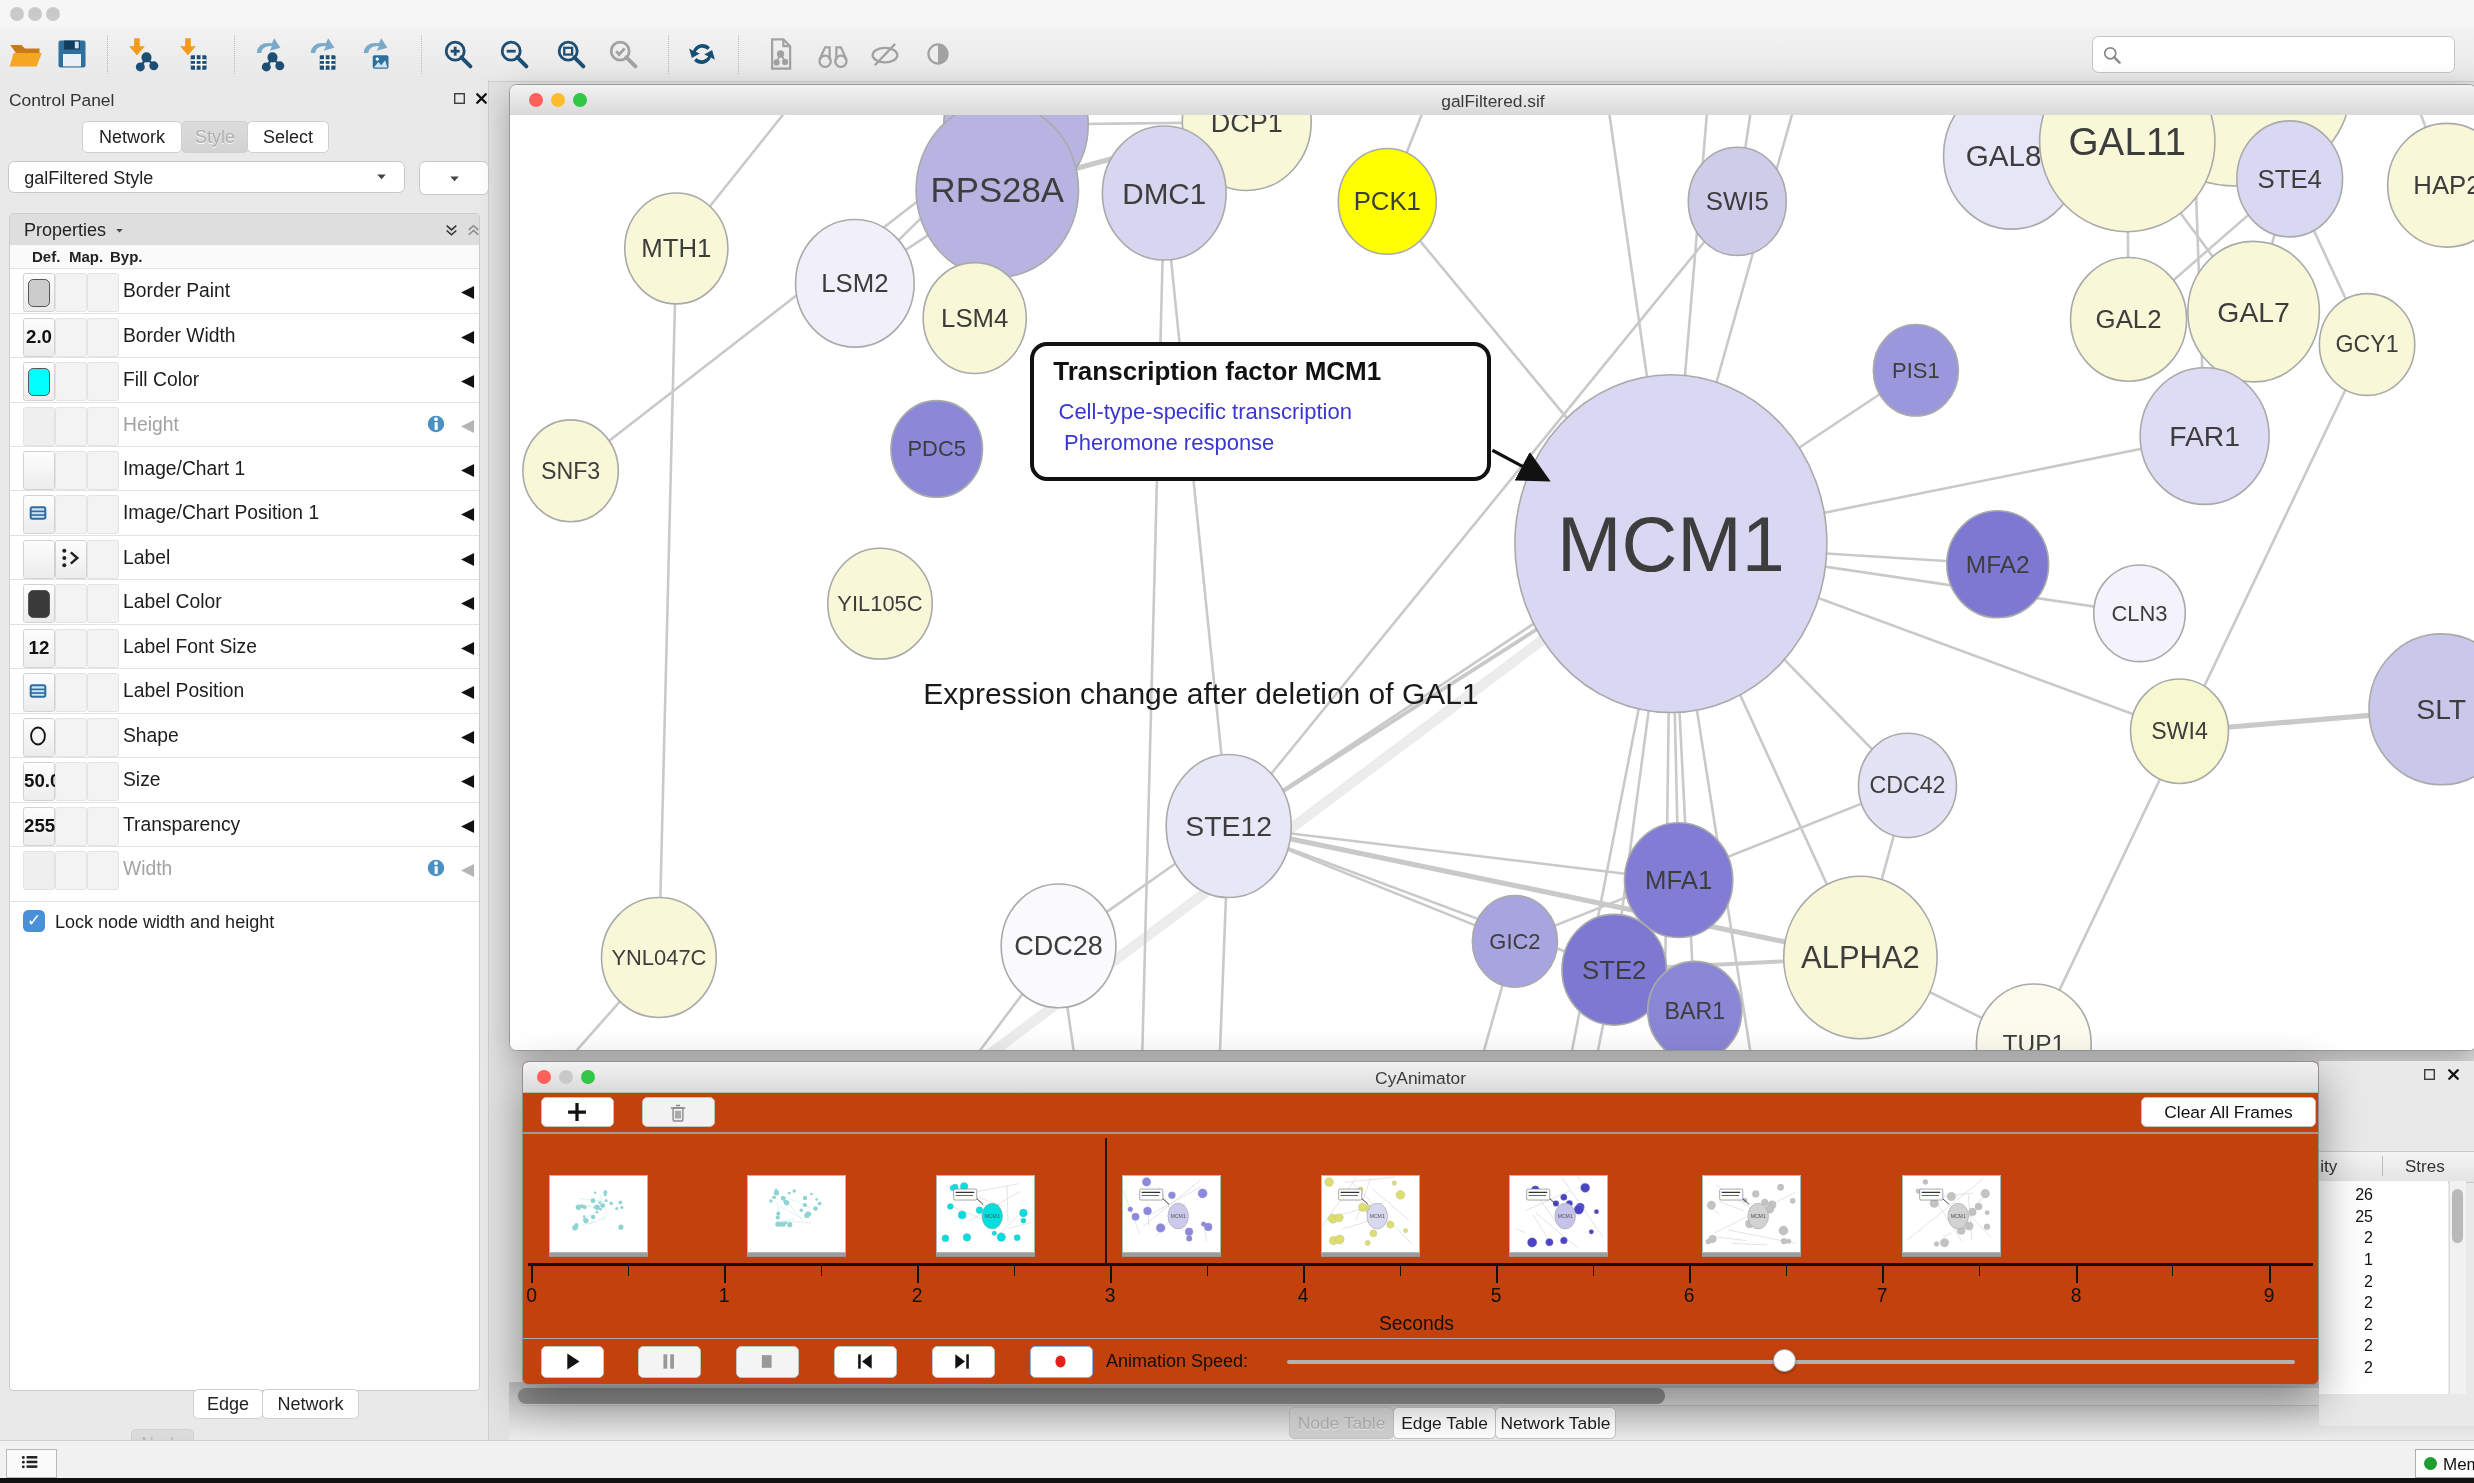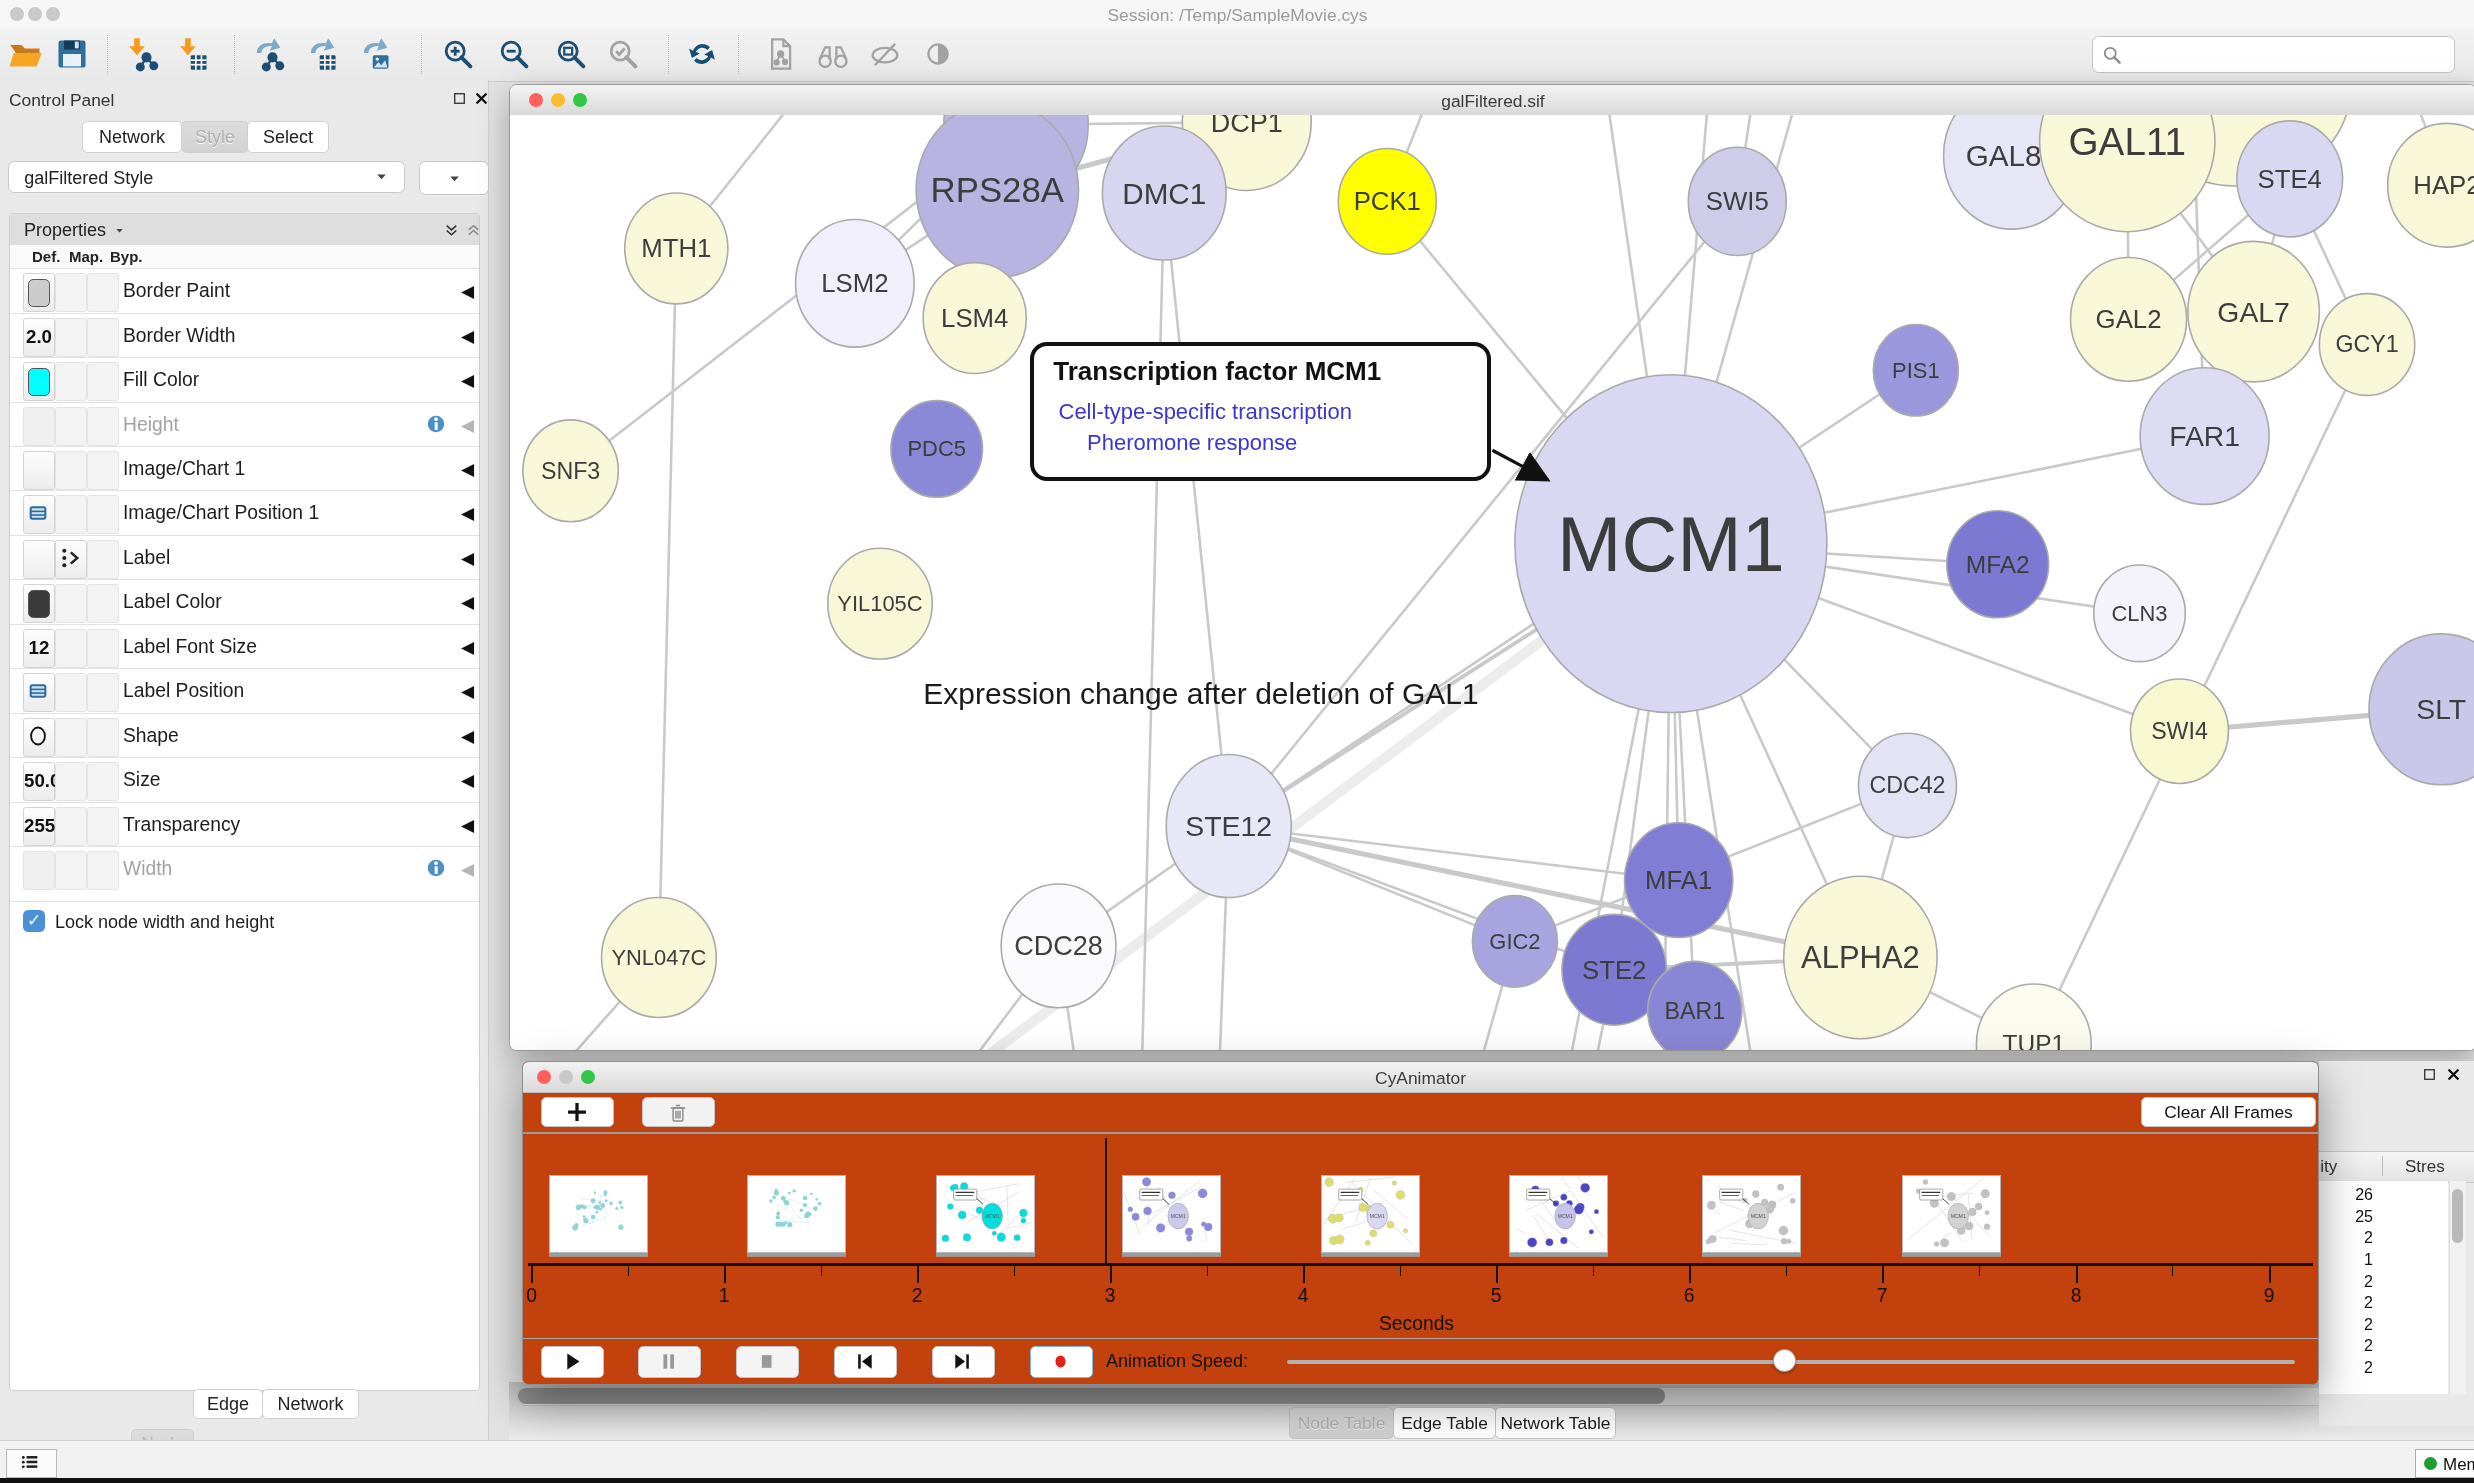--- a/index.html
+++ b/index.html
@@ -118,21 +118,20 @@
   #memory-btn .lbl{position:absolute;left:27px;top:4.5px;font-size:17px;color:#111;}
   #blackedge{position:absolute;left:0;top:1478px;width:2475px;height:5.2px;background:#111;}
 </style>
 </head>
 <body>
 
 <div id="titlebar">
   <span class="light" style="left:10.3px"></span>
   <span class="light" style="left:28px"></span>
   <span class="light" style="left:46px"></span>
-  <div id="app-title">Session: /Temp/SampleMovie.cys</div>
 </div>
 
 <div id="toolbar">
   <div id="tb-icons">
       <span class="tbi" style="left: 7.7px;">
         <svg viewBox="0 0 64 64" xmlns="http://www.w3.org/2000/svg">
           <path d="M4 16 h20 l6 6 h26 v8 H14 z" fill="#c87a1a"></path>
           <path d="M10 30 h50 l-9 24 H3 z" fill="#f5a623"></path>
         </svg>
       </span>
@@ -671,21 +670,21 @@
         <text x="851" y="1289" text-anchor="middle" dominant-baseline="central" font-size="42" fill="#3d3d3d" font-family="&quot;Liberation Sans&quot;,sans-serif">CDC28</text>
         <ellipse cx="231" cy="1307" rx="89" ry="93" fill="#f8f8d9" stroke="#aaaaaa" stroke-width="2.5"></ellipse>
         <text x="231" y="1307" text-anchor="middle" dominant-baseline="central" font-size="34" fill="#3d3d3d" font-family="&quot;Liberation Sans&quot;,sans-serif">YNL047C</text>
         <ellipse cx="2364" cy="1441" rx="89" ry="93" fill="#fbfbee" stroke="#aaaaaa" stroke-width="2.5"></ellipse>
         <text x="2364" y="1441" text-anchor="middle" dominant-baseline="central" font-size="38" fill="#3d3d3d" font-family="&quot;Liberation Sans&quot;,sans-serif">TUP1</text>
         <line x1="1524" y1="520" x2="1610" y2="566" stroke="#111" stroke-width="5" marker-end="url(#ah)"></line>
       </svg>
     <div id="annot">
       <div class="t">Transcription factor MCM1</div>
       <div class="l1" style="color: rgb(59, 54, 209);">Cell-type-specific transcription</div>
-      <div class="l2" style="color: rgb(59, 54, 209); margin-left: 23px;">Pheromone response</div>
+      <div class="l2" style="color: rgb(59, 54, 209);">Pheromone response</div>
     </div>
     <div id="net-caption">Expression change after deletion of GAL1</div>
   </div>
 </div>
 
 <div id="btm-strip">
   <div id="hscroll">
       <div id="hthumb"></div>
     </div>
   <div class="bt-tab dis" style="left:780px;width:103px">Node Table</div>

